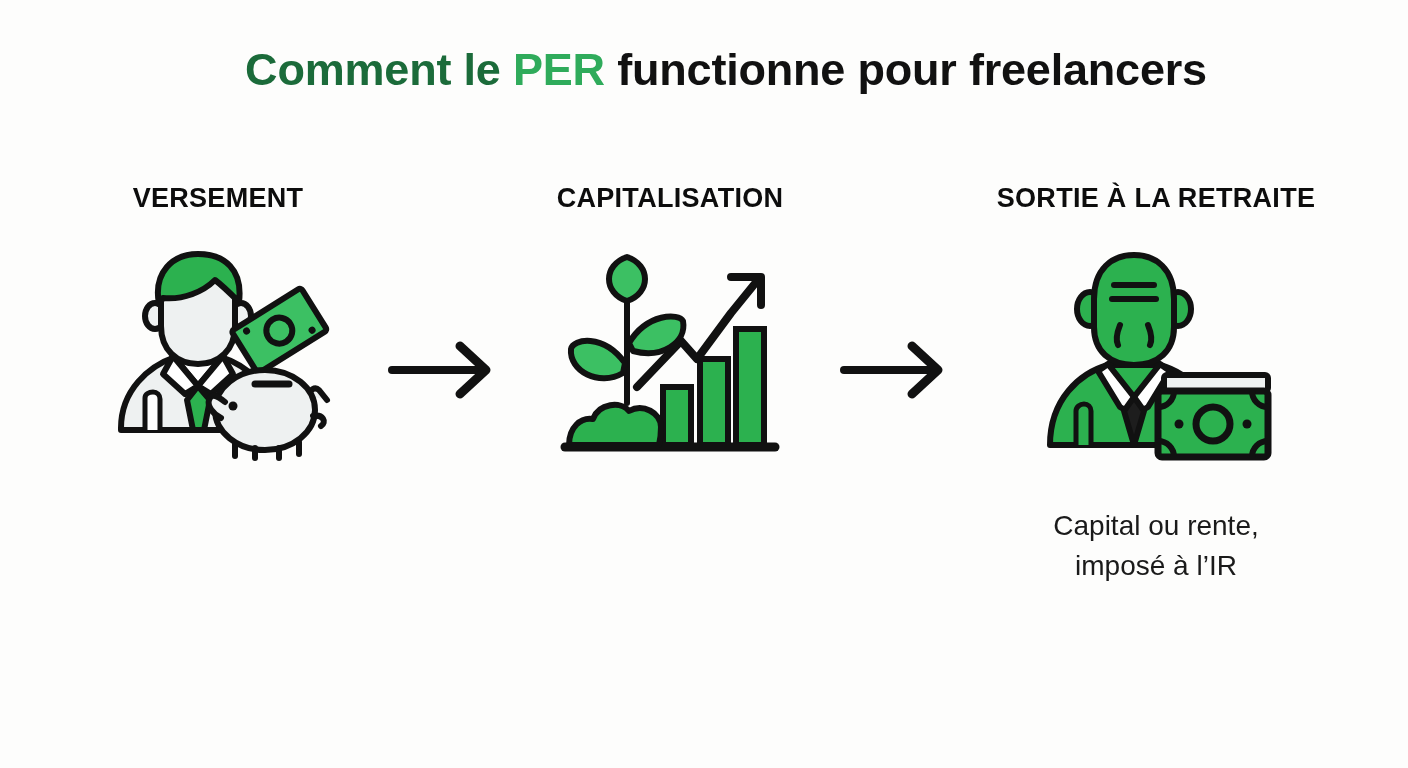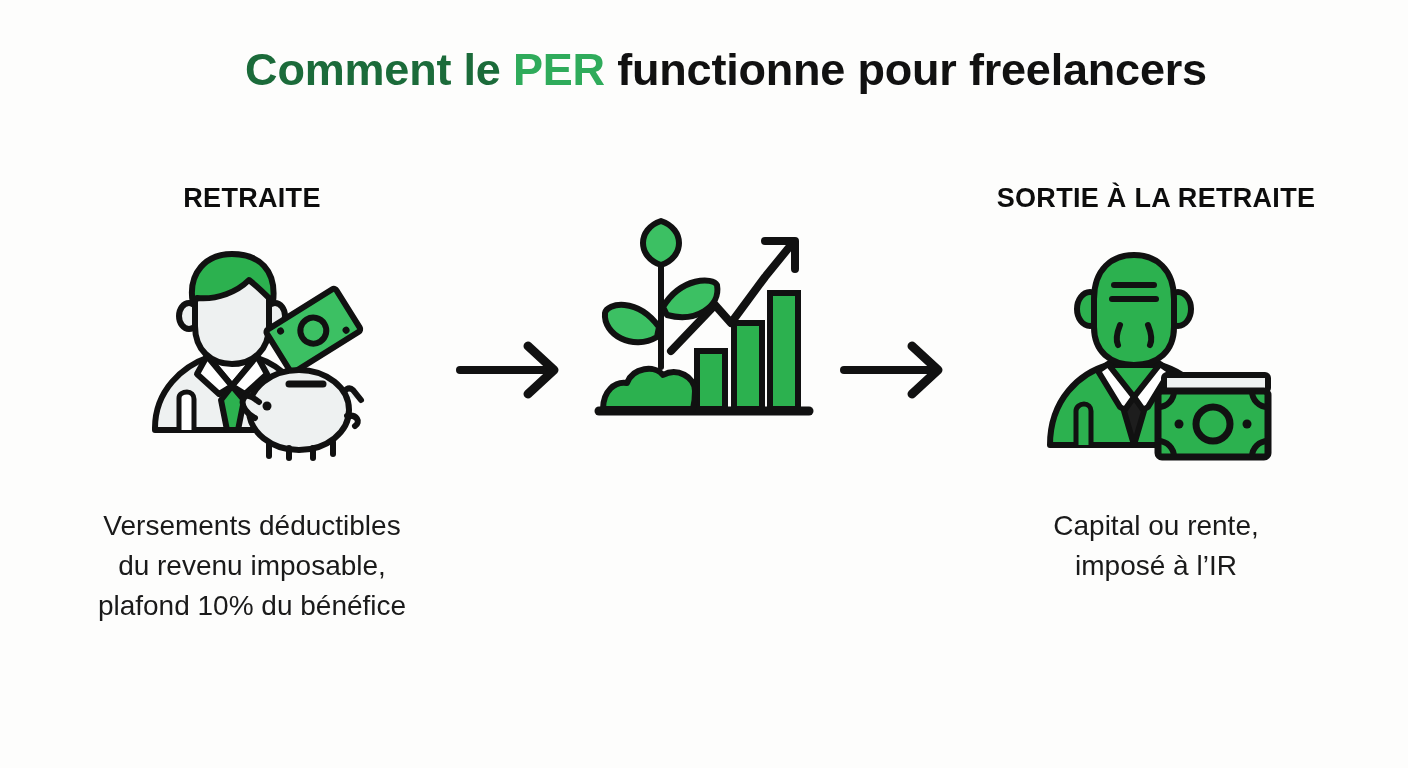--- a/index.html
+++ b/index.html
@@ -105,21 +105,21 @@
 
 <div class="infographic">
 
   <div class="title">
     <span class="t-dark-green">Comment le </span><span class="t-green">PER</span><span class="t-black"> functionne pour freelancers</span>
   </div>
 
   <div class="columns">
 
     <div class="col col-1">
-      <div class="col-head">RETRAITE</div>
+      <div class="col-head">VERSEMENT</div>
 
       <div class="col-icon">
         <svg width="230" height="220" viewBox="0 0 230 220" aria-hidden="true">
           <g fill="none" stroke="#111111" stroke-width="6" stroke-linejoin="round" stroke-linecap="round">
 
             <path d="M18 184 C18 146 46 122 72 113 L118 113 C146 122 172 146 172 184 L172 186 L18 186 Z" fill="#eef1f1"></path>
 
             <path d="M42 186 L42 154 C42 150 46 148 50 148 C54 148 57 151 57 155 L57 186" fill="#ffffff" stroke-width="5"></path>
 
             <path d="M70 112 L95 142 L120 112" fill="#ffffff"></path>
@@ -151,33 +151,31 @@
             <path d="M132 200 L132 212"></path>
             <path d="M152 204 L152 214"></path>
             <path d="M176 204 L176 214"></path>
             <path d="M196 198 L196 210"></path>
             <circle cx="130" cy="162" r="4.5" fill="#111111" stroke="none"></circle>
             <path d="M210 172 C220 170 224 178 218 182" fill="none"></path>
           </g>
         </svg>
       </div>
 
-      <div class="col-caption">Versements déductibles
-du revenu imposable,
-plafond 10% du bénéfice</div>
     </div>
 
     <div class="arrow">
       <svg width="120" height="60" viewBox="0 0 120 60" aria-hidden="true">
         <line x1="8" y1="30" x2="98" y2="30" stroke="#111111" stroke-width="8" stroke-linecap="round"></line>
         <polyline points="76,6 102,30 76,54" fill="none" stroke="#111111" stroke-width="9" stroke-linecap="round" stroke-linejoin="round"></polyline>
       </svg>
     </div>
 
     <div class="col col-2">
+      <div class="col-head">CAPITALISATION</div>
 
       <div class="col-icon">
         <svg width="230" height="215" viewBox="0 0 230 215" aria-hidden="true">
 
           <line x1="10" y1="200" x2="220" y2="200" stroke="#111111" stroke-width="9" stroke-linecap="round"></line>
 
           <rect x="108" y="140" width="28" height="58" fill="#2cb14f" stroke="#111111" stroke-width="6"></rect>
           <rect x="145" y="112" width="28" height="86" fill="#2cb14f" stroke="#111111" stroke-width="6"></rect>
           <rect x="181" y="82" width="28" height="116" fill="#2cb14f" stroke="#111111" stroke-width="6"></rect>
 

